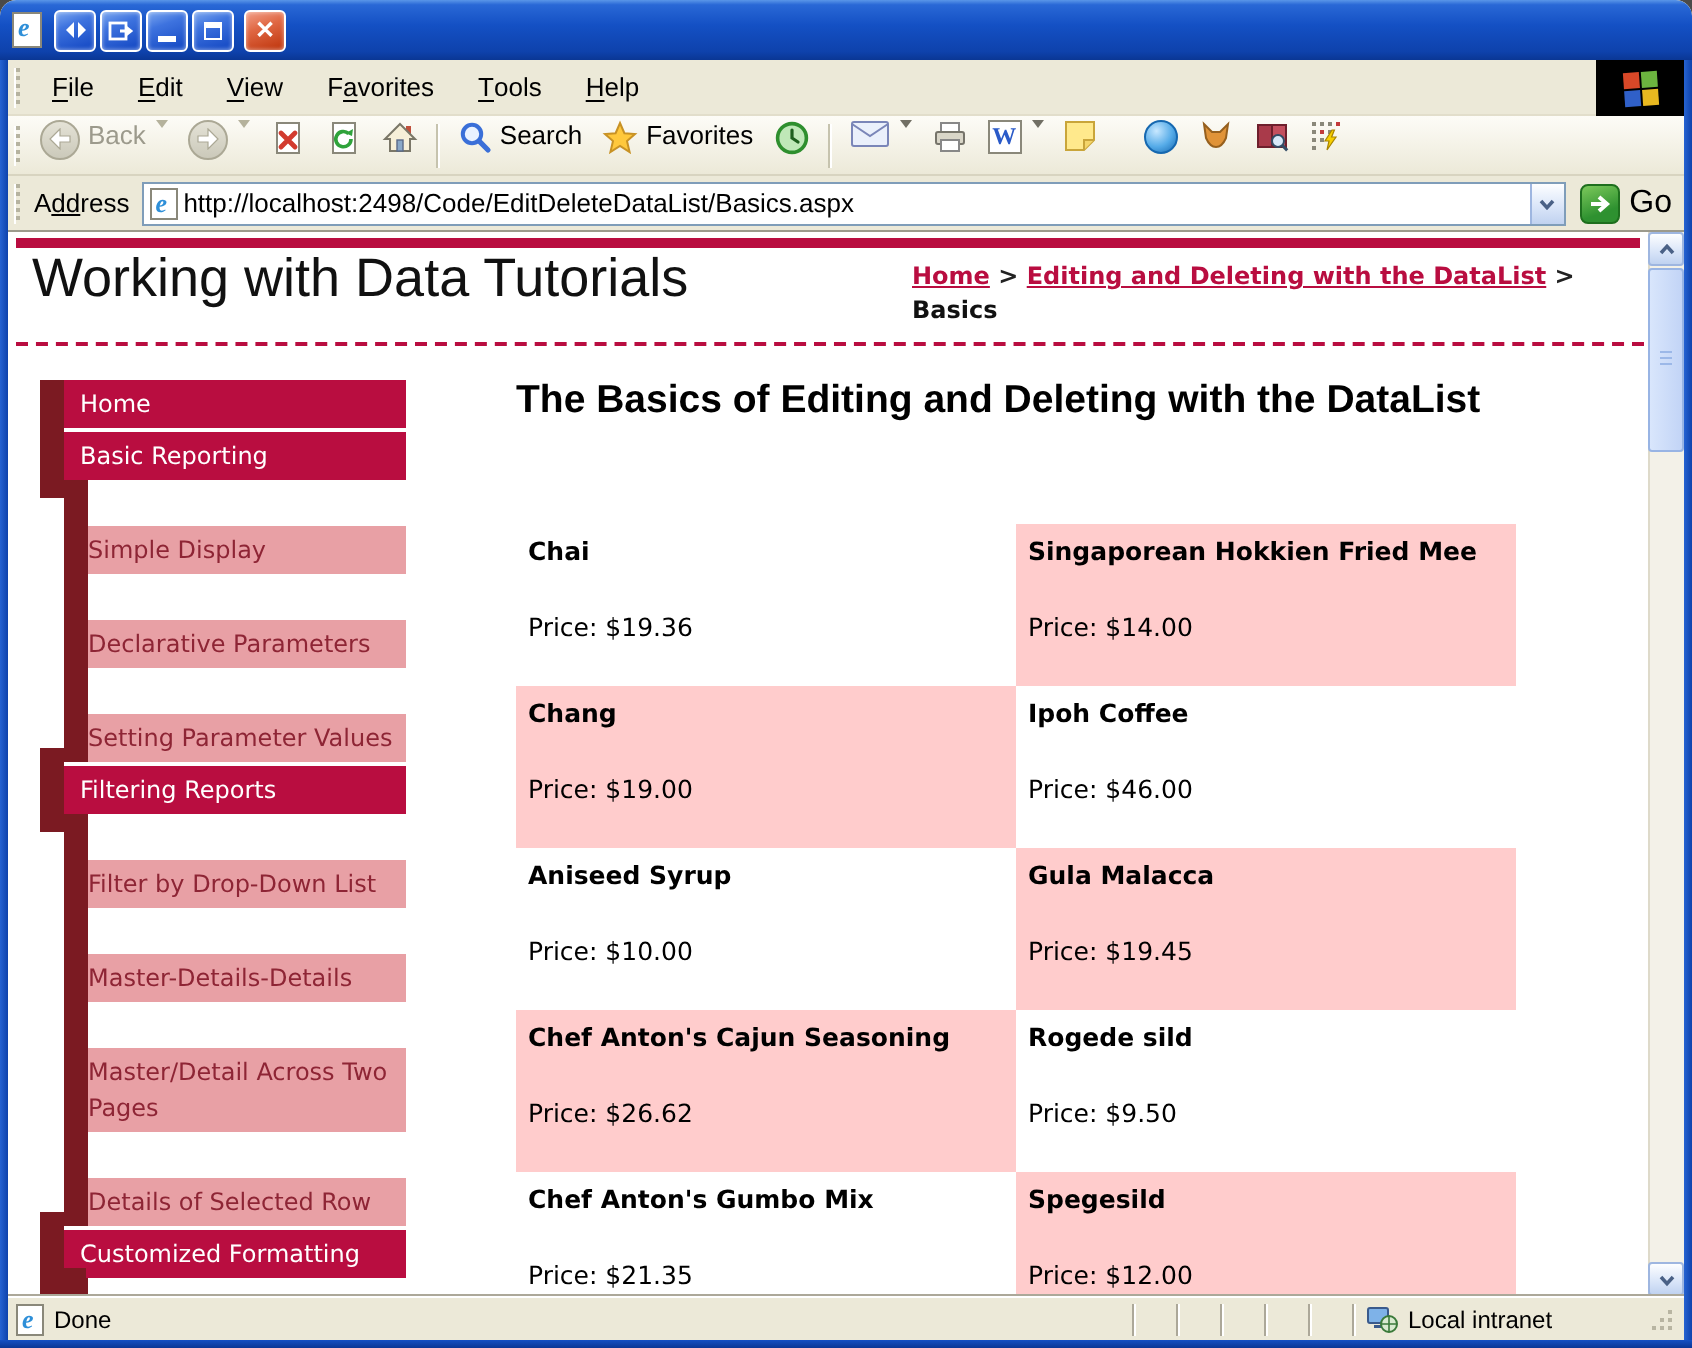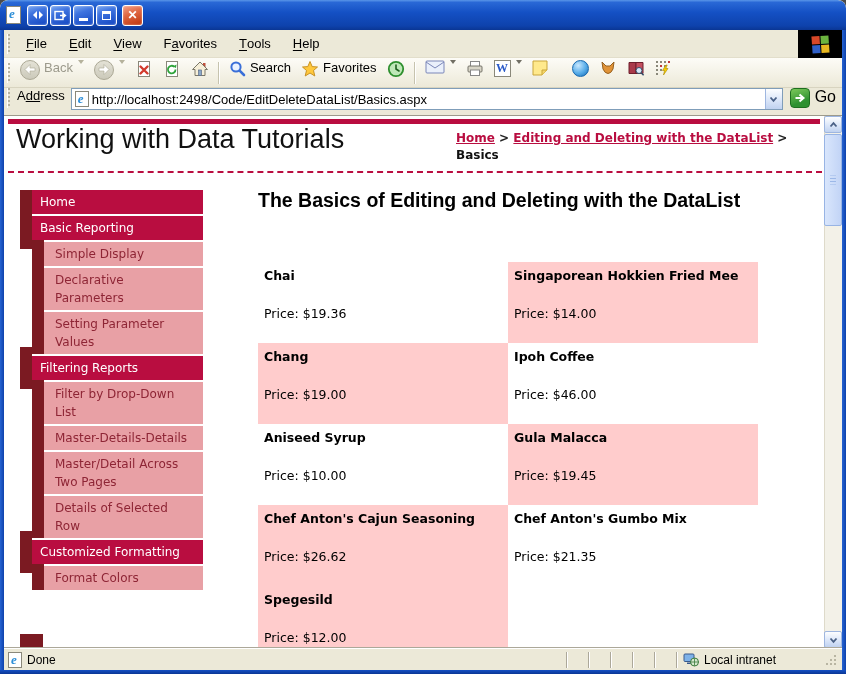--- a/index.html
+++ b/index.html
@@ -55,21 +55,21 @@
   .tb-gap{width:14px;flex:none;}
   .nav-circle{width:20px;height:20px;border-radius:50%;background:linear-gradient(#E4E2D6,#CBC9BA);
     border:1px solid #ABA895;display:flex;align-items:center;justify-content:center;flex:none;}
   .word-ico{width:17px;height:17px;background:#fff;border:1px solid #8A887A;display:flex;align-items:center;
     justify-content:center;font:bold 12px "Liberation Serif",serif;color:#2A5AC8;flex:none;}
   .msgr{width:17px;height:17px;border-radius:50%;flex:none;
     background:radial-gradient(circle at 35% 30%,#C8E8FF 0%,#55ABE8 55%,#1668B0 100%);
     border:1px solid #1668B0;}
   
   .addressbar{position:absolute;left:4px;top:88px;right:4px;height:28px;background:var(--beige);
-    display:flex;padding-right:6px;border-bottom:1px solid #9C9A8C;}
+    display:flex;align-items:center;padding-right:6px;border-bottom:1px solid #9C9A8C;}
   .addr-label{font-size:13px;color:#000;margin:0 6px 0 2px;flex:none;}
   .addr-input-wrap{flex:1;height:22px;background:#fff;border:1px solid #7F9DB9;display:flex;
     align-items:center;padding-left:3px;gap:3px;}
   .addr-input{flex:1;border:none;outline:none;font:13px "Liberation Sans",sans-serif;color:#000;
     padding:0;background:transparent;}
   .addr-drop{width:17px;height:20px;flex:none;display:flex;align-items:center;justify-content:center;
     background:linear-gradient(#FDFEFF,#D8E4F8 60%,#C0D2F0);border-left:1px solid #9EB6E0;}
   .go-btn{width:20px;height:20px;border-radius:4px;margin-left:7px;flex:none;display:flex;align-items:center;
     justify-content:center;background:linear-gradient(160deg,#7CC95B,#2E9130 70%);border:1px solid #1E6F1E;cursor:pointer;}
   .go-label{font-size:16px;color:#000;margin-left:5px;cursor:pointer;}
@@ -92,21 +92,21 @@
   
   .sidebar{position:absolute;left:16px;top:74px;width:183px;font-size:12px;line-height:18px;}
   .nav-row{position:relative;display:flex;margin-bottom:2px;cursor:pointer;}
   .nav-indent{position:absolute;left:0;top:0;bottom:0;width:12px;background:var(--strip);}
   .nav-row.lvl1 .nav-indent{top:-9px;bottom:-9px;}
   .nav-row.first .nav-indent{top:0;}
   .nav-row.lvl2{margin-left:12px;}
   .nav-row.lvl2 .nav-indent{top:-2px;}
   .nav-block{margin-left:12px;flex:1;}
   .lvl1 .nav-block{background:var(--crimson);color:#fff;padding:3px 20px 3px 8px;}
-  .lvl2 .nav-block{background:var(--pink);color:var(--l2text);padding:3px 11px;}
+  .lvl2 .nav-block{background:var(--pink);color:var(--l2text);padding:3px 0;margin-top:21px;}
   .nav-partial{position:absolute;left:16px;top:518px;width:23px;height:14px;background:var(--strip);}
   
   .main-heading{position:absolute;left:254px;top:70px;width:505px;margin:0;
     font:bold 19.5px "Liberation Sans",sans-serif;line-height:29px;color:#000;}
   .datalist{position:absolute;left:254px;top:146px;width:500px;display:grid;
     grid-template-columns:250px 250px;}
   .cell{height:81px;padding:6px 6px 0 6px;overflow:hidden;}
   .cell.pink{background:var(--cellpink);}
   .p-name{font-weight:bold;font-size:12.5px;color:#000;white-space:nowrap;}
   .p-price{font-size:12.5px;color:#000;margin-top:23px;}
@@ -414,20 +414,24 @@
         </div>
         <div class="cell pink">
           <div class="p-name">Gula Malacca</div>
           <div class="p-price">Price: $19.45</div>
         </div>
         <div class="cell pink">
           <div class="p-name">Chef Anton's Cajun Seasoning</div>
           <div class="p-price">Price: $26.62</div>
         </div>
         <div class="cell">
+          <div class="p-name">Rogede sild</div>
+          <div class="p-price">Price: $9.50</div>
+        </div>
+        <div class="cell">
           <div class="p-name">Chef Anton's Gumbo Mix</div>
           <div class="p-price">Price: $21.35</div>
         </div>
         <div class="cell pink">
           <div class="p-name">Spegesild</div>
           <div class="p-price">Price: $12.00</div>
         </div>
       </div>
 
     <div class="vscroll">

